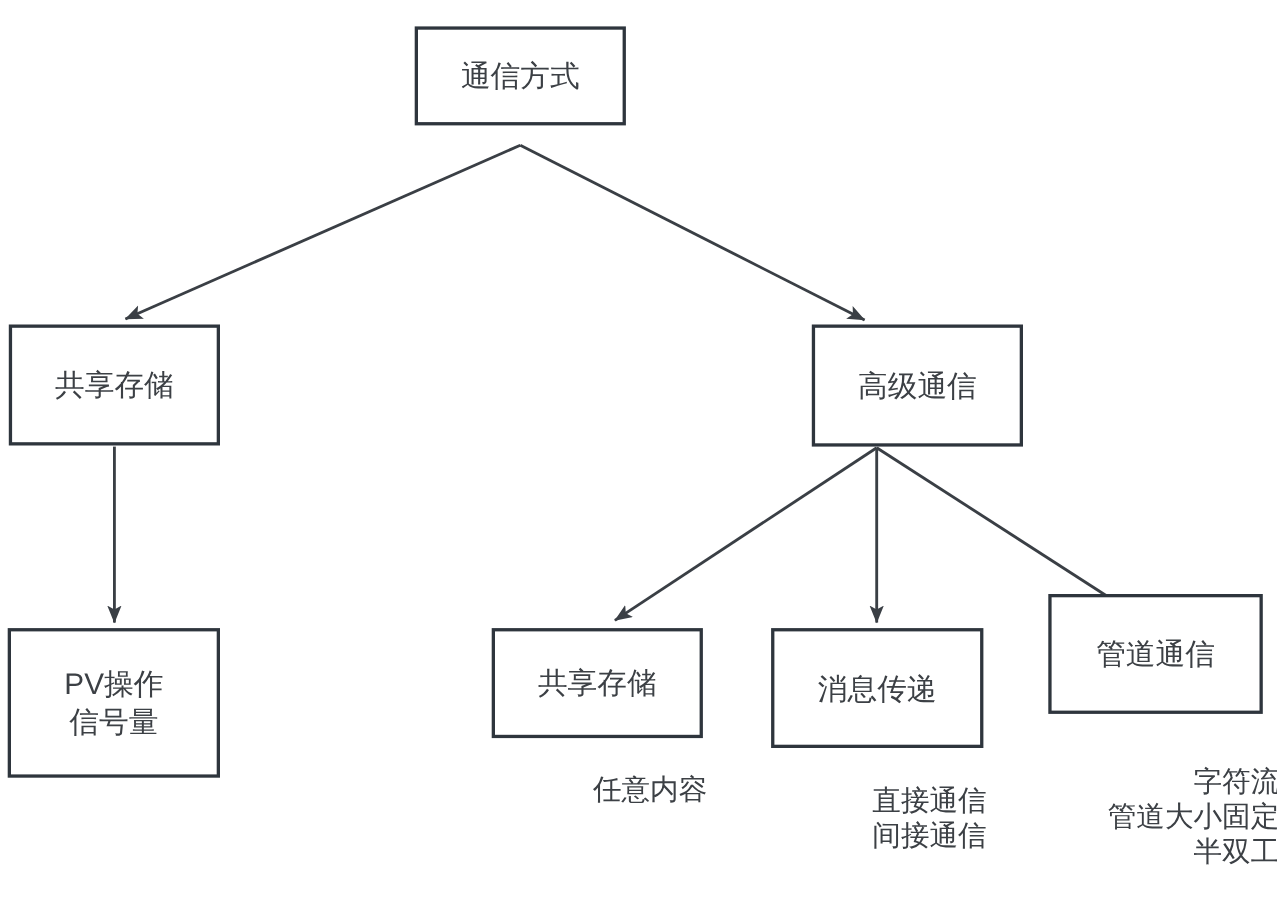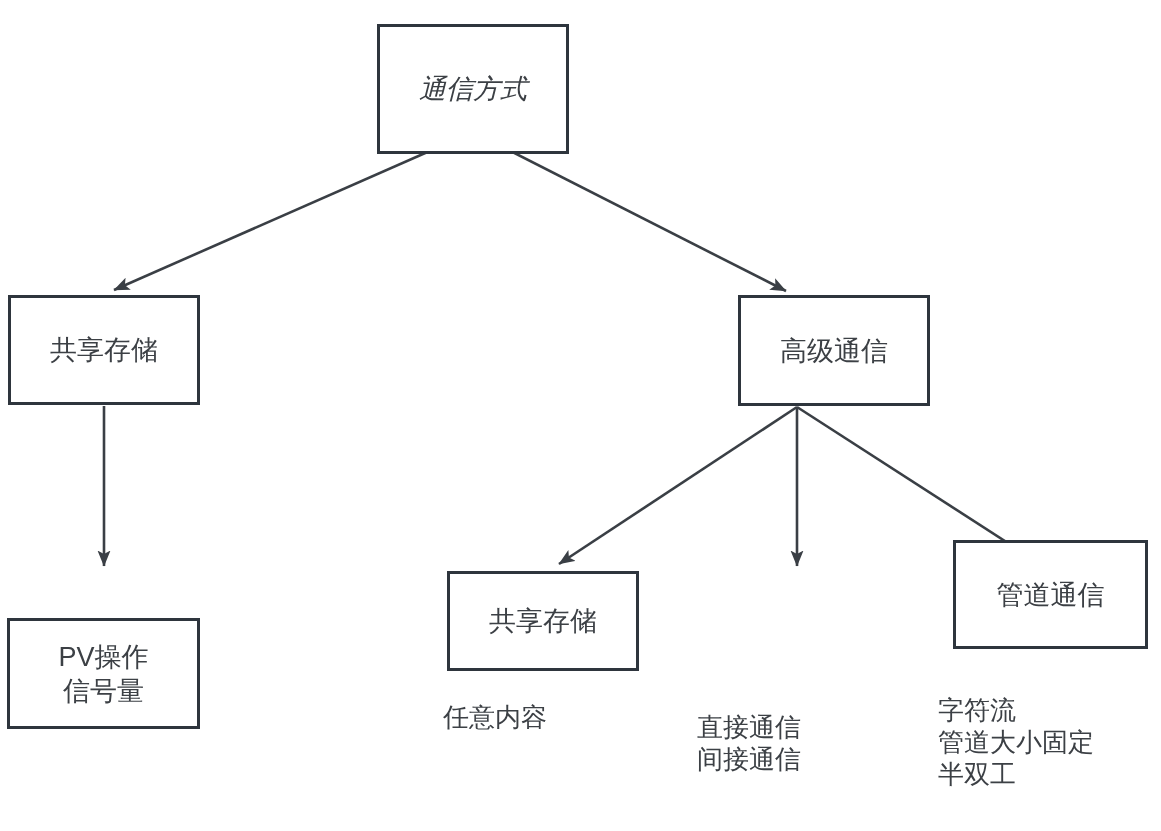--- a/index.html
+++ b/index.html
@@ -32,30 +32,30 @@
     flex-direction: column;
     align-items: center;
     justify-content: center;
     text-align: center;
     color: var(--text, #3c4045);
     font-size: 27px;
     line-height: 34px;
   }
   .caption {
     position: absolute;
-    text-align: left;
+    text-align: right;
     color: var(--text, #3c4045);
     font-size: 26px;
     line-height: 32px;
   }
   
-  #node-root    { left: 377px; top: 24px;  width: 192px; height: 130px; font-style: italic; }
+  #node-root    { left: 377px; top: 24px;  width: 192px; height: 90px; }
   #node-low     { left: 8px;   top: 295px; width: 192px; height: 110px; }
   #node-high    { left: 700px; top: 295px; width: 192px; height: 111px; margin-left: 38px; }
-  #node-pv      { left: 7px;   top: 571px; width: 193px; height: 111px; margin-top: 47px; }
+  #node-pv      { left: 7px;   top: 571px; width: 193px; height: 136px; }
   #node-shared  { left: 447px; top: 571px; width: 192px; height: 100px; }
   #node-message { left: 701px; top: 571px; width: 193px; height: 109px; }
   #node-pipe    { left: 953px; top: 540px; width: 195px; height: 109px; }
   
   #caption-shared  { left: 443px; top: 701px; width: 200px; }
   #caption-message { left: 697px; top: 711px; width: 200px; }
   #caption-pipe    { left: 938px; top: 694px; width: 225px; }
 </style>
 </head>
 <body>
@@ -90,20 +90,23 @@
 
   <div class="node" id="node-pv">
     <span>PV操作</span>
     <span>信号量</span>
   </div>
 
   <div class="node" id="node-shared">
     <span>共享存储</span>
   </div>
 
+  <div class="node" id="node-message">
+    <span>消息传递</span>
+  </div>
 
   <div class="node" id="node-pipe">
     <span>管道通信</span>
   </div>
 
   <div class="caption" id="caption-shared">
     <div>任意内容</div>
   </div>
 
   <div class="caption" id="caption-message">

